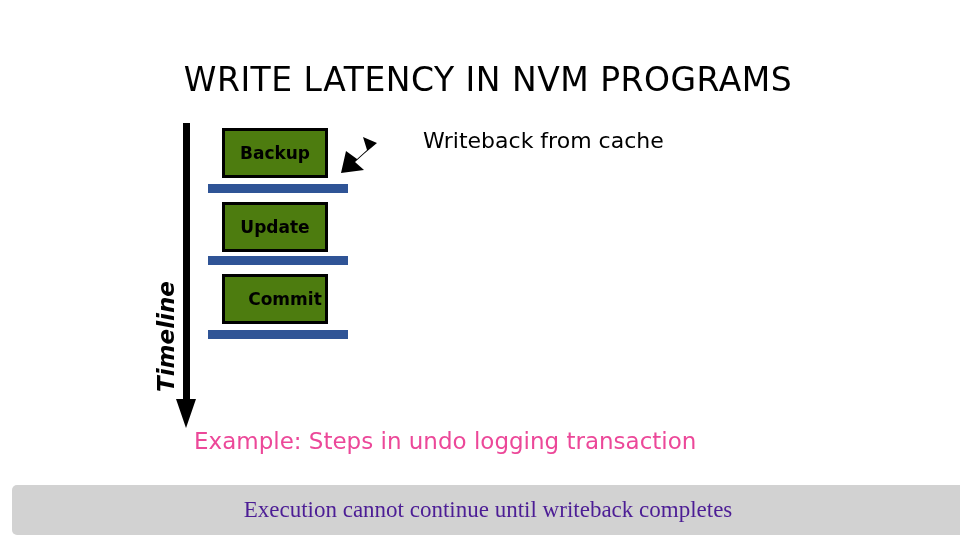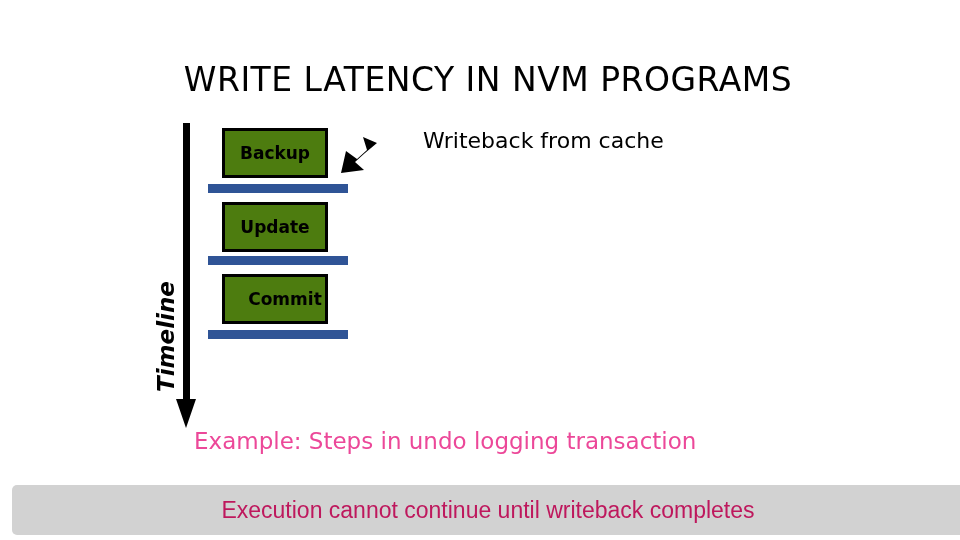--- a/index.html
+++ b/index.html
@@ -170,24 +170,24 @@
     top: 485px;
     width: 952px;
     height: 50px;
     background: #d2d2d2;
     border-radius: 5px;
     display: flex;
     align-items: center;
     justify-content: center;
   }
   #takeaway-text {
-    font-family: Liberation Sans, sans-serif;
+    font-family: Liberation Serif, serif;
     font-size: 23px;
     font-weight: 400;
-    color: #be185d;
+    color: #4c1d95;
     white-space: nowrap;
   }
 </style>
 </head>
 <body>
 
 <div id="slide">
 
   <div id="slide-title">WRITE LATENCY IN NVM PROGRAMS</div>
 

